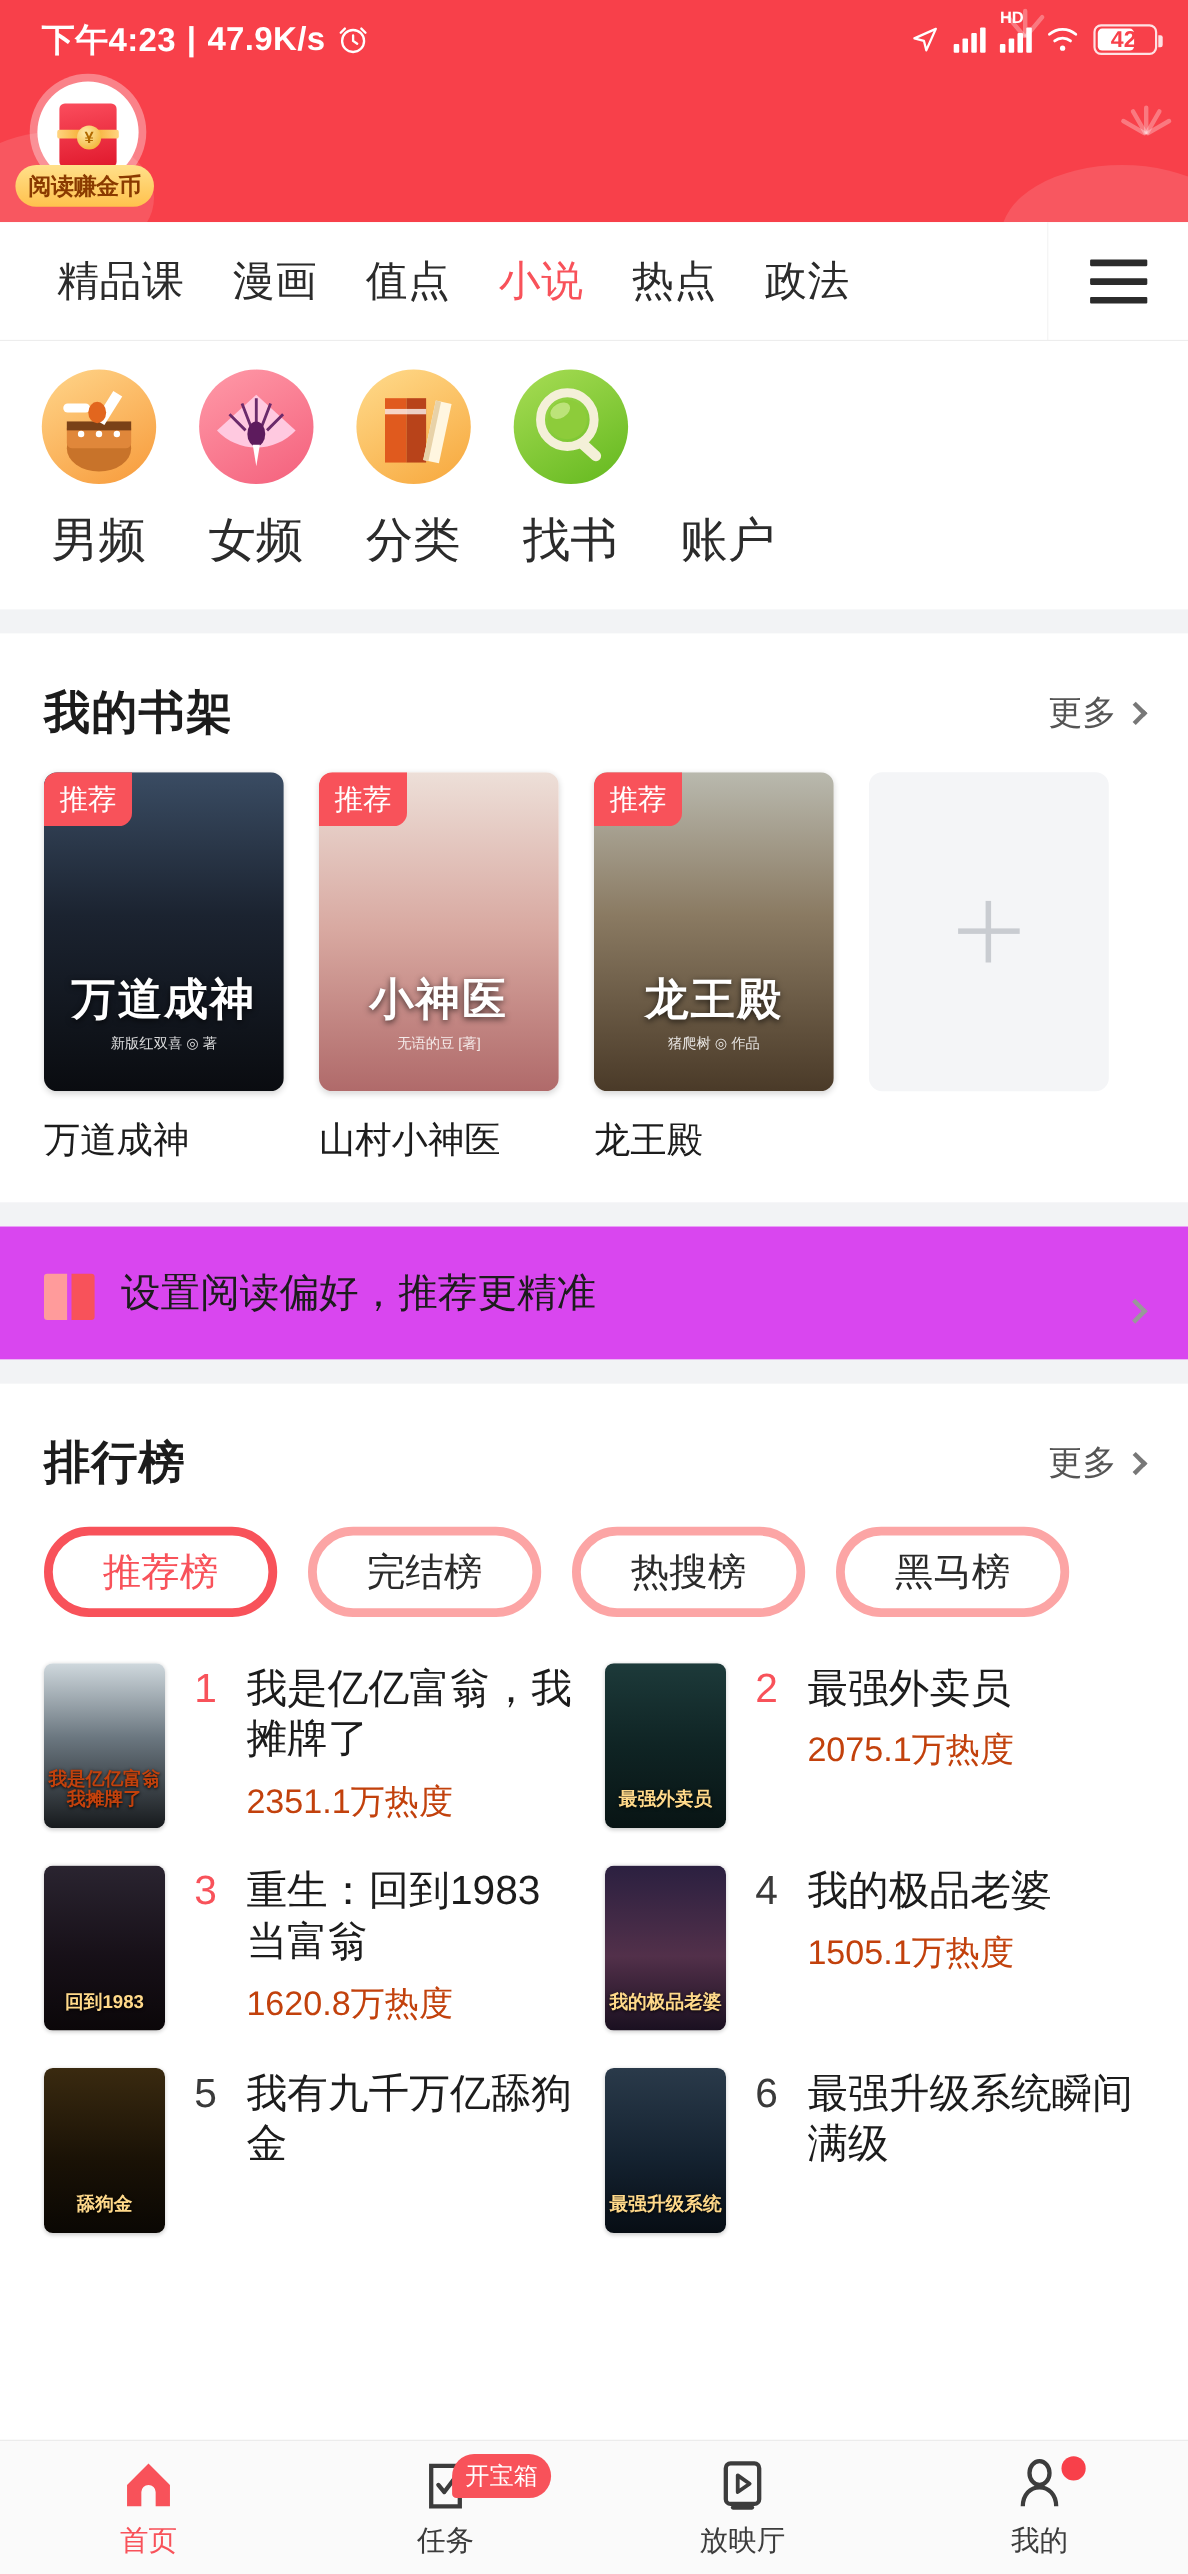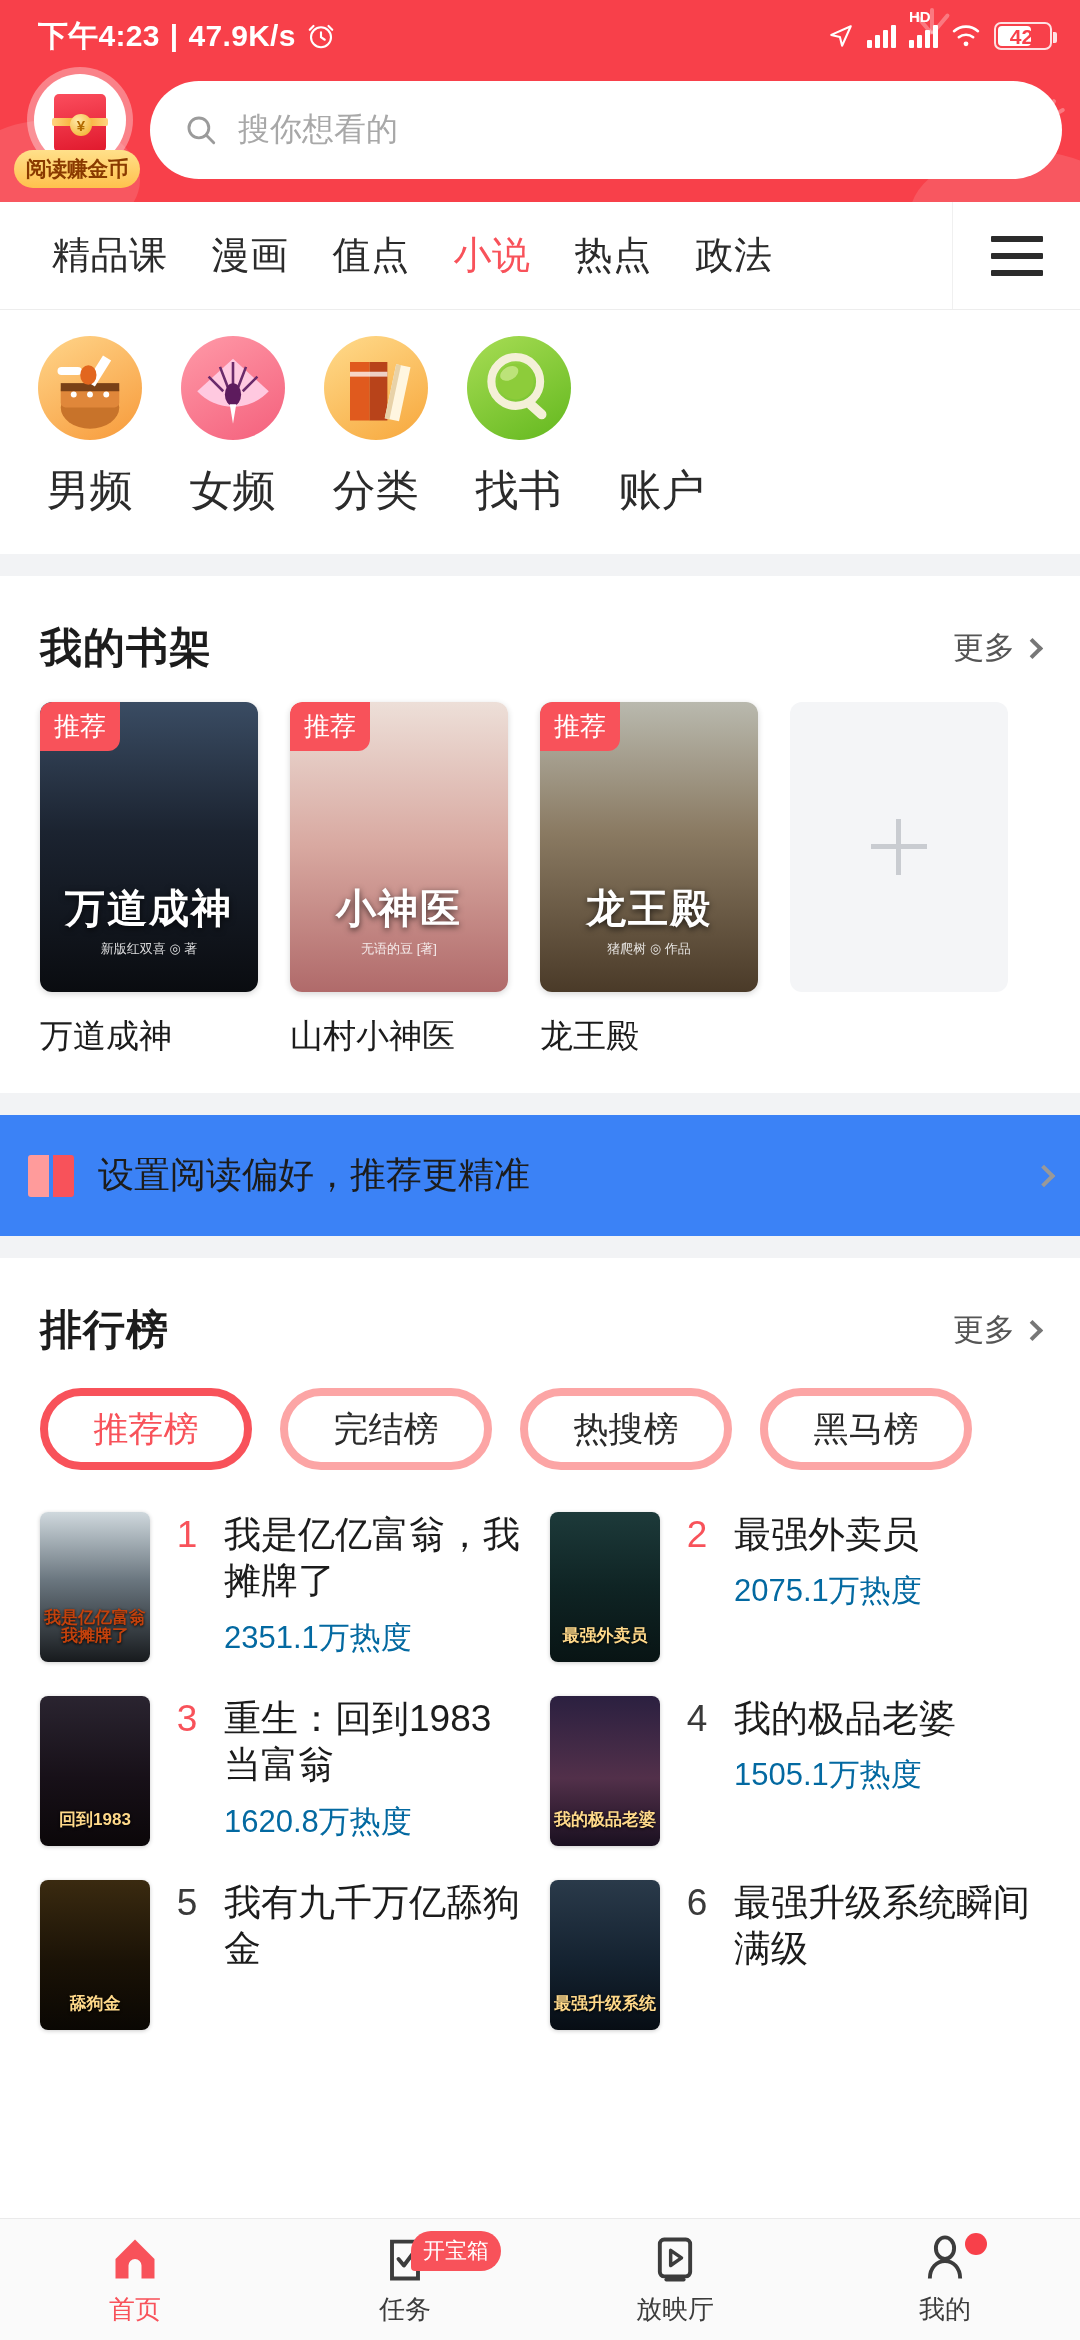--- a/index.html
+++ b/index.html
@@ -194,21 +194,21 @@
     width:218px;height:290px;border-radius:12px;background:#f4f5f7;
     display:flex;align-items:center;justify-content:center;
   }
   .plusbig{ width:56px;height:56px;position:relative;}
   .plusbig:before,.plusbig:after{content:"";position:absolute;background:#c9ccd1;}
   .plusbig:before{top:25px;left:0;width:56px;height:5px;}
   .plusbig:after{left:25px;top:0;width:5px;height:56px;}
 
   
   .pref{
-    background:#3b82f6; display:flex;align-items:center; padding: 36px 28px; gap:24px;
+    background:#d946ef; display:flex;align-items:flex-end; padding: 36px 40px; gap:24px;
     flex:0 0 auto;
   }
   .pref-ic{ width:46px;height:42px; position:relative; flex:0 0 46px;}
   .pref-ic b{position:absolute;top:0;width:21px;height:42px;border-radius:2px;}
   .pref-ic b:nth-child(1){left:0;background:#ff9b9b;border-radius:3px 0 0 3px;}
   .pref-ic b:nth-child(2){right:0;background:#f8525a;border-radius:0 3px 3px 0;}
   .pref-tx{ flex:1; font-size:36px;color:#1c1c1c;}
   .chev2{ width:16px;height:16px;border-right:4px solid #999;border-top:4px solid #999;
     transform:rotate(45deg);}
 
@@ -227,21 +227,21 @@
     width:510px; display:flex; gap:20px; padding: 8px 18px 26px 10px; align-items:flex-start;
   }
   .rkcov{
     width:110px;height:150px; flex:0 0 110px; border-radius:8px; overflow:hidden;
     position:relative; box-shadow:0 1px 4px rgba(0,0,0,0.2);
   }
   .rknum{ font-size:37px; color:#f8525a; width:34px; flex:0 0 34px; text-align:center; line-height:1.25;}
   .rknum.gray{ color:#3a3a3a;}
   .rkinfo{ flex:1; min-width:0;}
   .rktitle{ font-size:37px;color:#1c1c1c;line-height:1.25;}
-  .rkheat{ font-size:31px;color:#0369a1; margin-top:12px;}
+  .rkheat{ font-size:31px;color:#c2410c; margin-top:12px;}
 
   
   .botnav{
     position:absolute; left:0; right:0; bottom:0; height:122px;
     background:#fafafa; border-top:1px solid #eaeaea;
     display:flex; align-items:center;
   }
   .bn{ flex:1; display:flex;flex-direction:column;align-items:center;justify-content:center;
     gap:6px; position:relative; height:100%;}
   .bn-ic{ width:56px;height:54px; display:flex;align-items:center;justify-content:center;}
@@ -329,27 +329,20 @@
 
     <div class="searchrow">
       <div class="logo">
         <span class="logo-ring"></span>
         <span class="logo-env">
           <span class="logo-coin">¥</span>
         </span>
         <span class="logo-badge">阅读赚金币</span>
       </div>
 
-      <div class="searchbox">
-        <svg class="s-ico" viewBox="0 0 24 24">
-          <circle cx="10.5" cy="10.5" r="7" fill="none" stroke="#9b9b9b" stroke-width="2"></circle>
-          <path d="M15.6 15.6 L21 21" stroke="#9b9b9b" stroke-width="2" stroke-linecap="round"></path>
-        </svg>
-        <span class="s-ph">搜你想看的</span>
-      </div>
 
     </div>
   </div>
 
   <div class="navtabs">
     <div class="tabscroll" id="tabs">
         <div class="tab">精品课</div>
         <div class="tab">漫画</div>
         <div class="tab">值点</div>
         <div class="tab active">小说</div>

